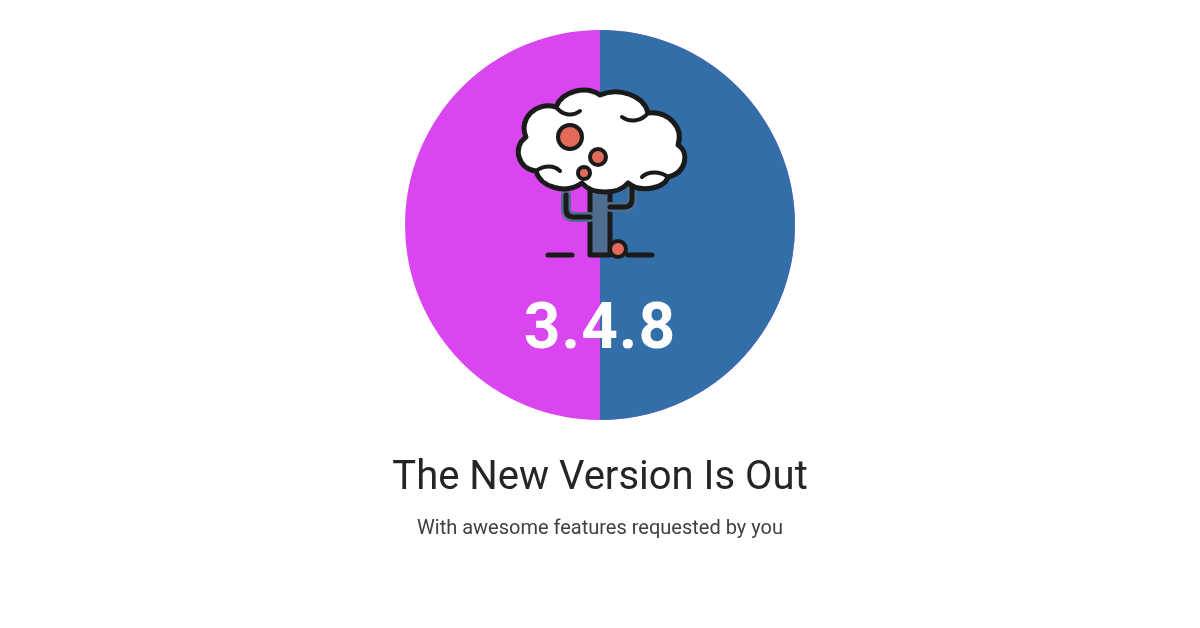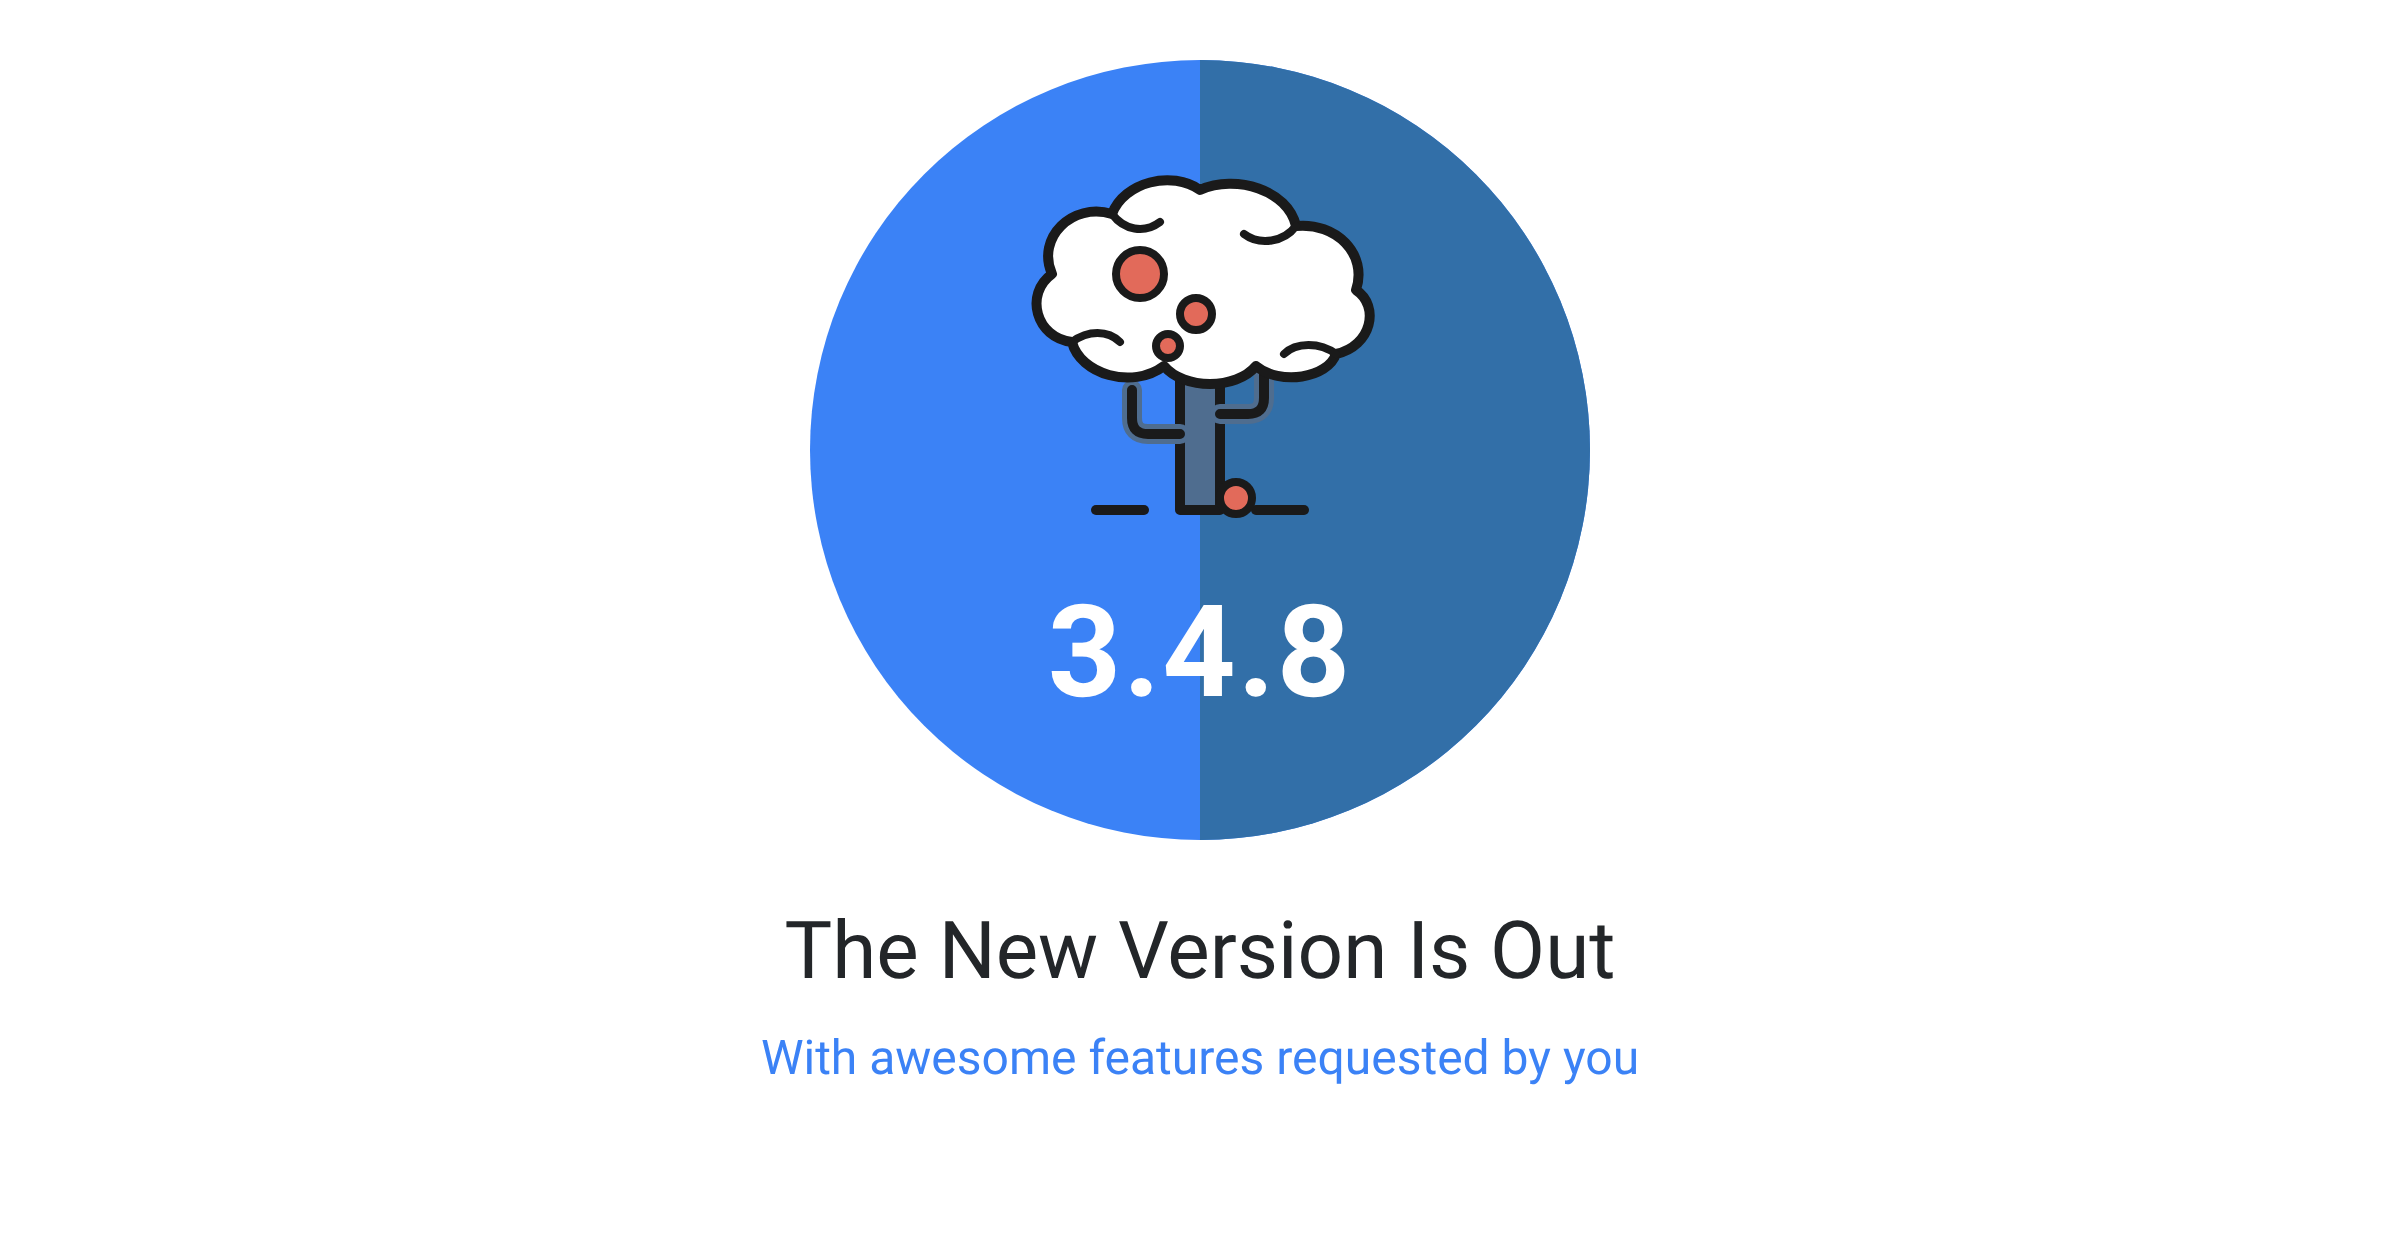--- a/index.html
+++ b/index.html
@@ -15,21 +15,21 @@
       display: flex;
       flex-direction: column;
       align-items: center;
       justify-content: flex-start;
       padding-top: 30px;
     }
     .badge-circle {
       width: 390px;
       height: 390px;
       border-radius: 50%;
-      background: #3b82f6;
+      background: #d946ef;
       position: relative;
       overflow: hidden;
       display: flex;
       flex-direction: column;
       align-items: center;
       justify-content: center;
     }
     .badge-circle::after {
       content: "";
       position: absolute;
@@ -55,23 +55,23 @@
       letter-spacing: 1px;
     }
     .title {
       margin-top: 32px;
       font-size: 40px;
       font-weight: 400;
       color: #232629;
     }
     .subtitle {
       margin-top: 16px;
-      font-size: 24px;
+      font-size: 20px;
       font-weight: 400;
-      color: #3b82f6;
+      color: #404040;
     }
   </style>
 </head>
 <body>
 
 <div class="badge-circle">
   <div class="tree-wrapper">
     <svg width="200" height="190" viewBox="0 0 200 190">
 
       <line x1="48" y1="178" x2="72" y2="178" stroke="#1a1a1a" stroke-width="5" stroke-linecap="round"></line>

